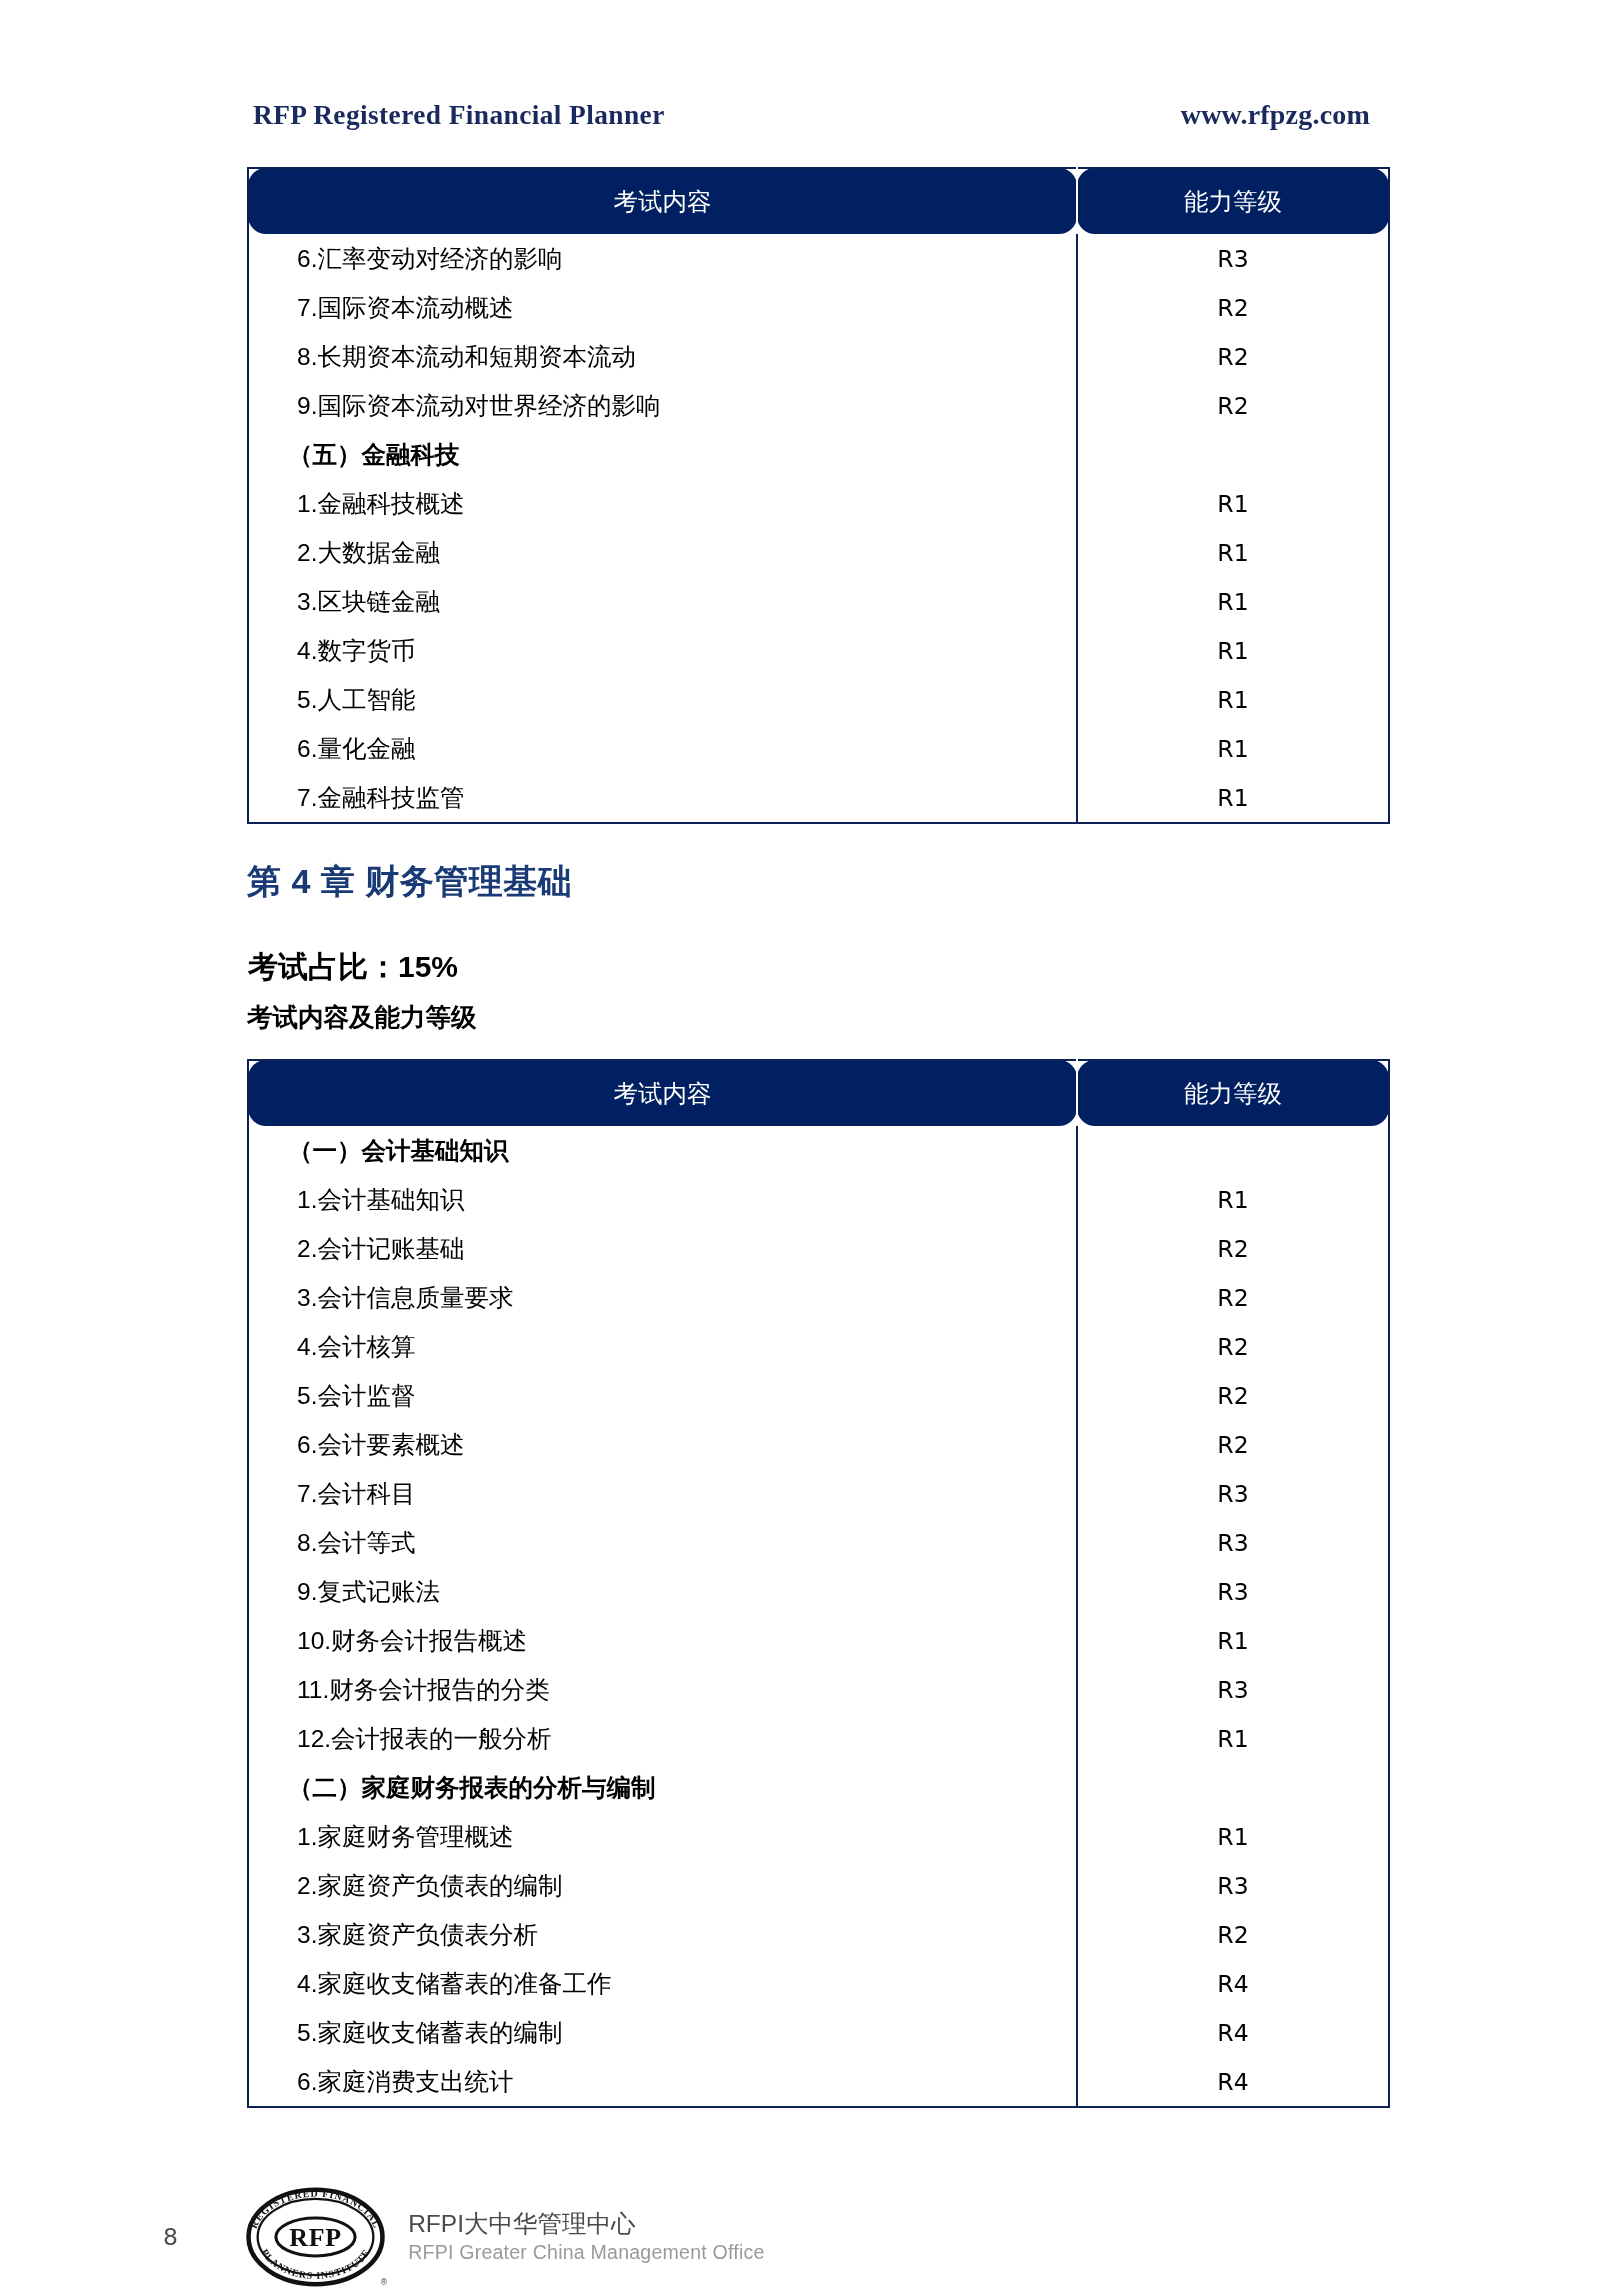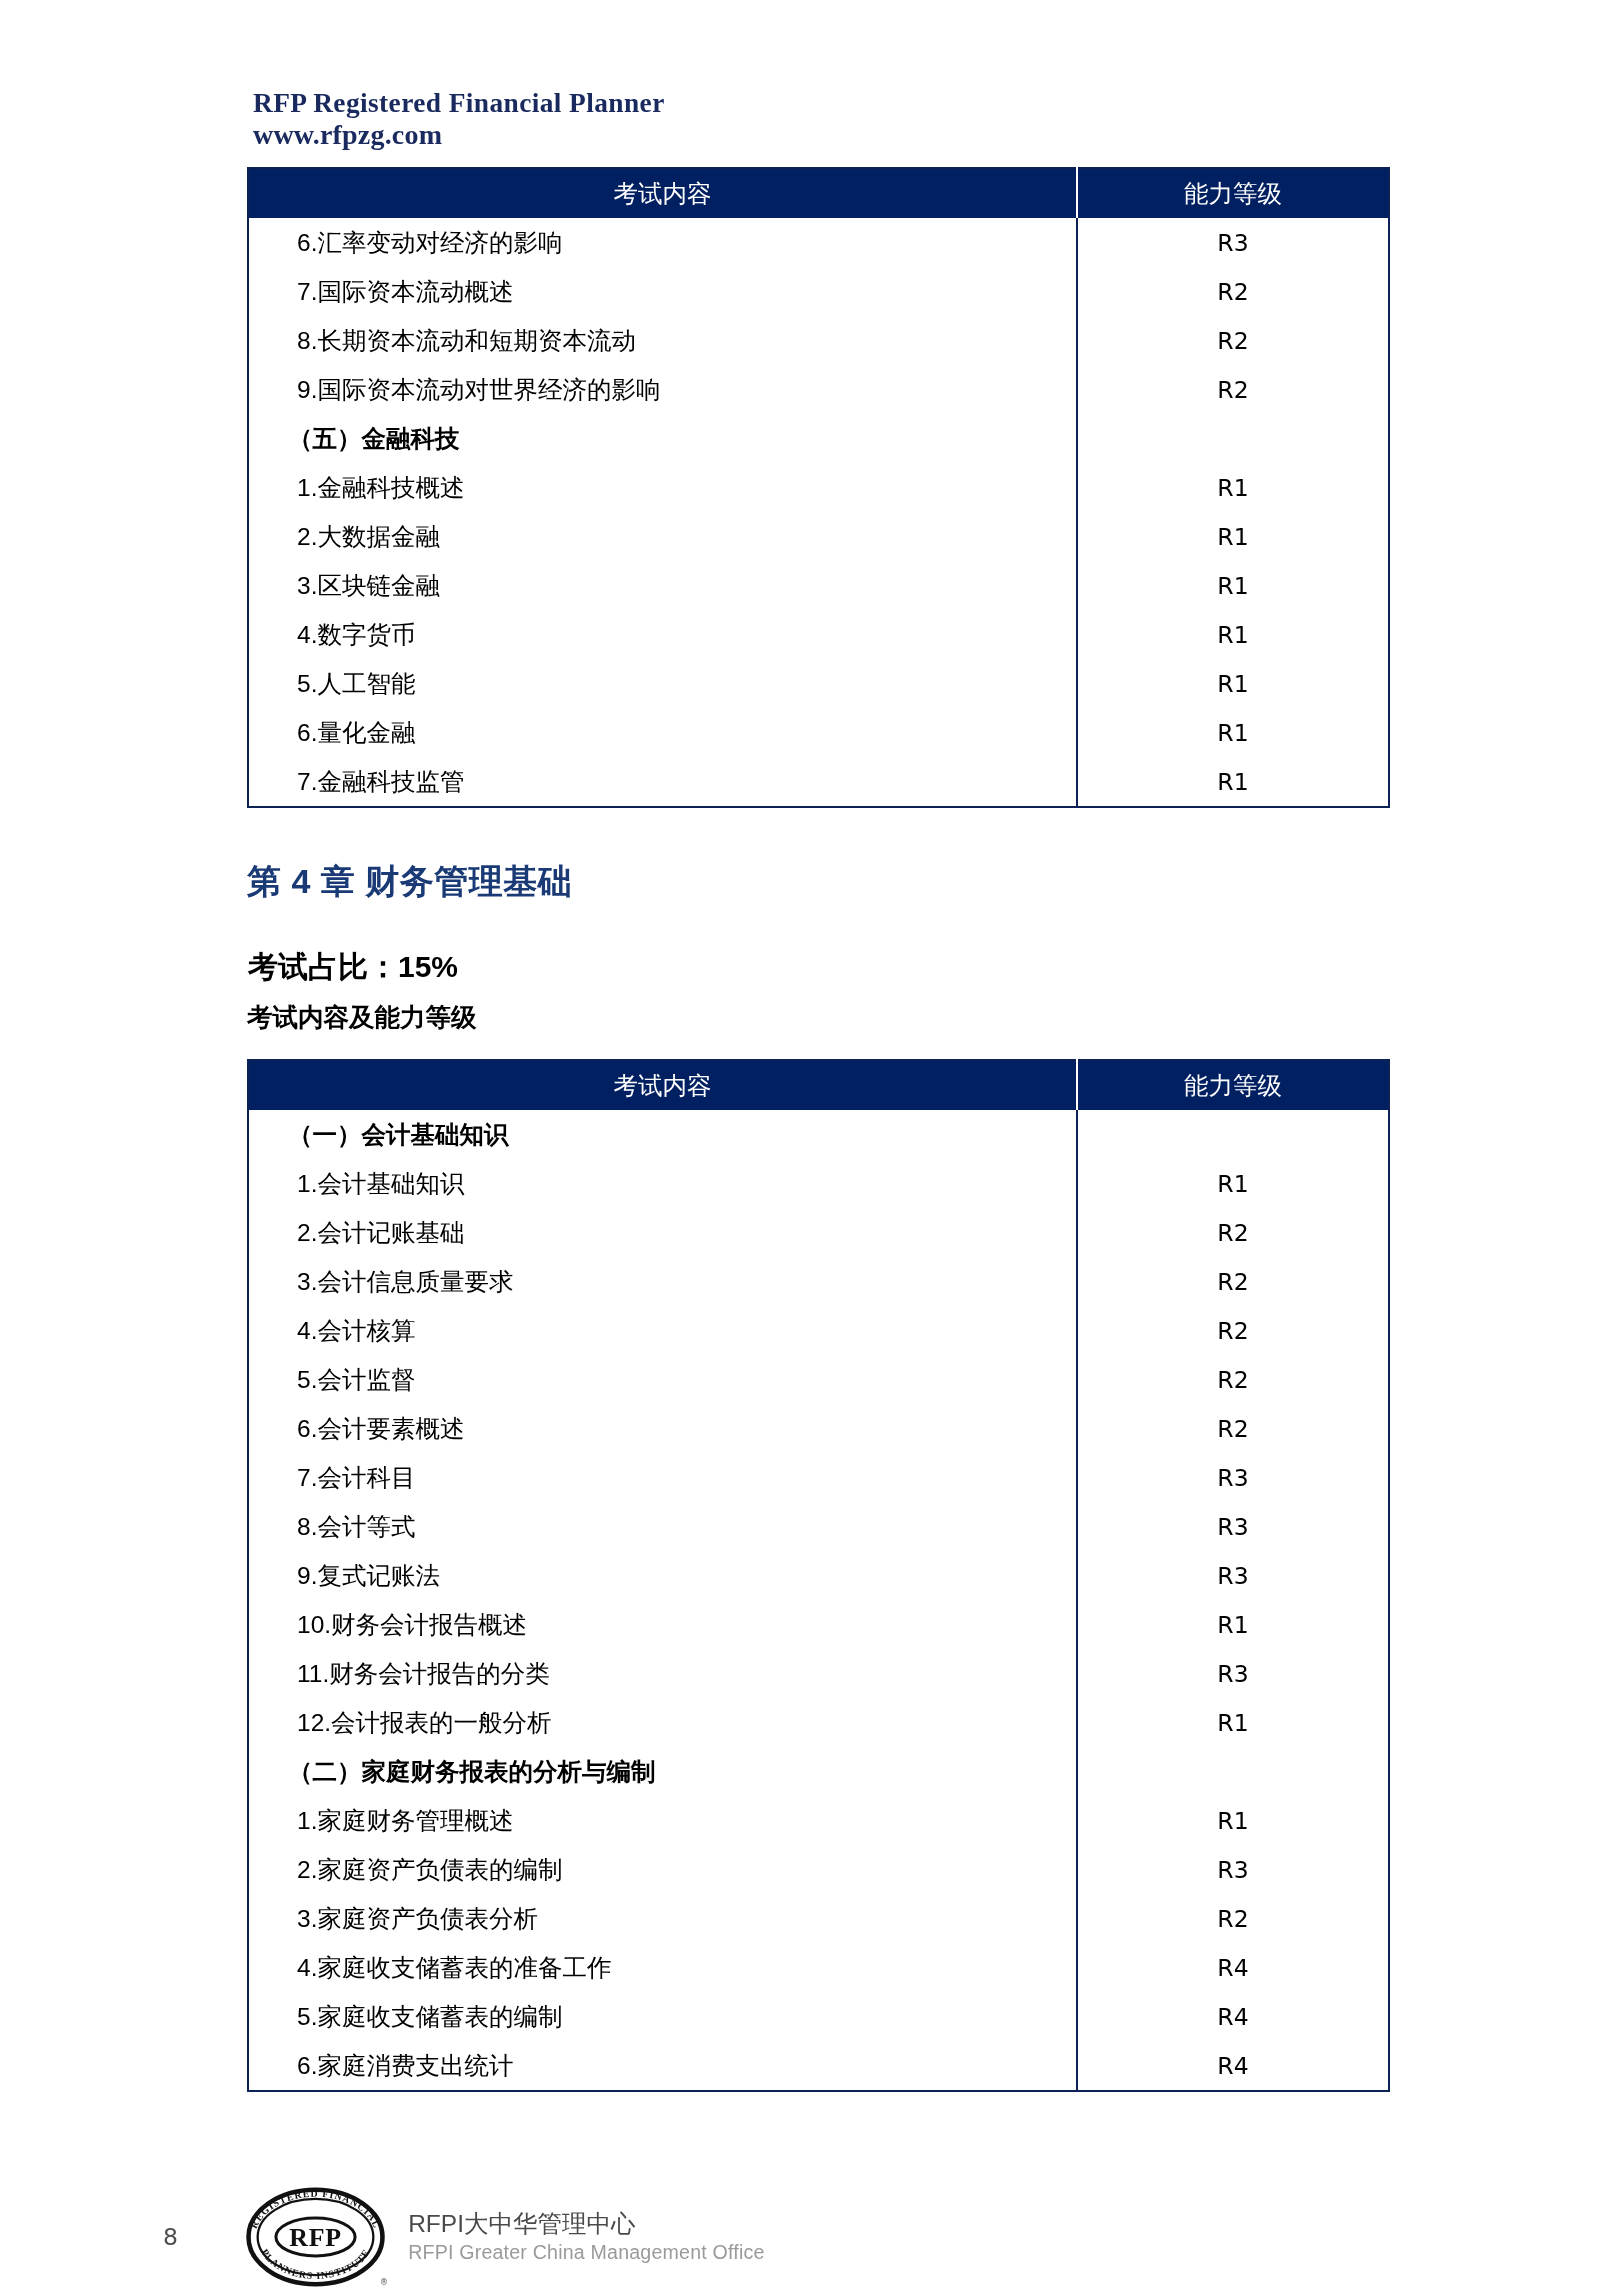--- a/index.html
+++ b/index.html
@@ -19,27 +19,26 @@
   .page {
     position: relative;
     width: 1621px;
     height: 2293px;
     box-sizing: border-box;
   }
 
   
   .doc-header {
     position: absolute;
-    top: 88px;
+    top: 99px;
     left: 253px;
     width: 1117px;
     display: flex;
     justify-content: space-between;
     align-items: baseline;
-    flex-direction: column;
   }
   .doc-header-left {
     font-family: "Liberation Serif", "DejaVu Serif", serif;
     font-weight: bold;
     font-size: 27.4px;
     color: #1a2a5e;
     letter-spacing: 0.4px;
   }
   .doc-header-right {
     font-family: "Liberation Serif", "DejaVu Serif", serif;
@@ -60,23 +59,24 @@
   }
   .exam-table.t1 { top: 167px; }
   .exam-table.t2 { top: 1059px; }
 
   .exam-table thead th {
     background: #012062;
     color: #ffffff;
     font-size: 24.5px;
     font-weight: normal;
     height: 49px;
-    padding: 0;
+    padding: 8px;
     text-align: center;
     vertical-align: middle;
+    border-radius: 18px;
   }
   .exam-table thead th.col-content {
     border-right: 2px solid #ffffff;
   }
   .exam-table col.c1 { width: 829px; }
   .exam-table col.c2 { width: 312px; }
 
   .exam-table tbody td {
     font-size: 24.5px;
     height: 49px;

